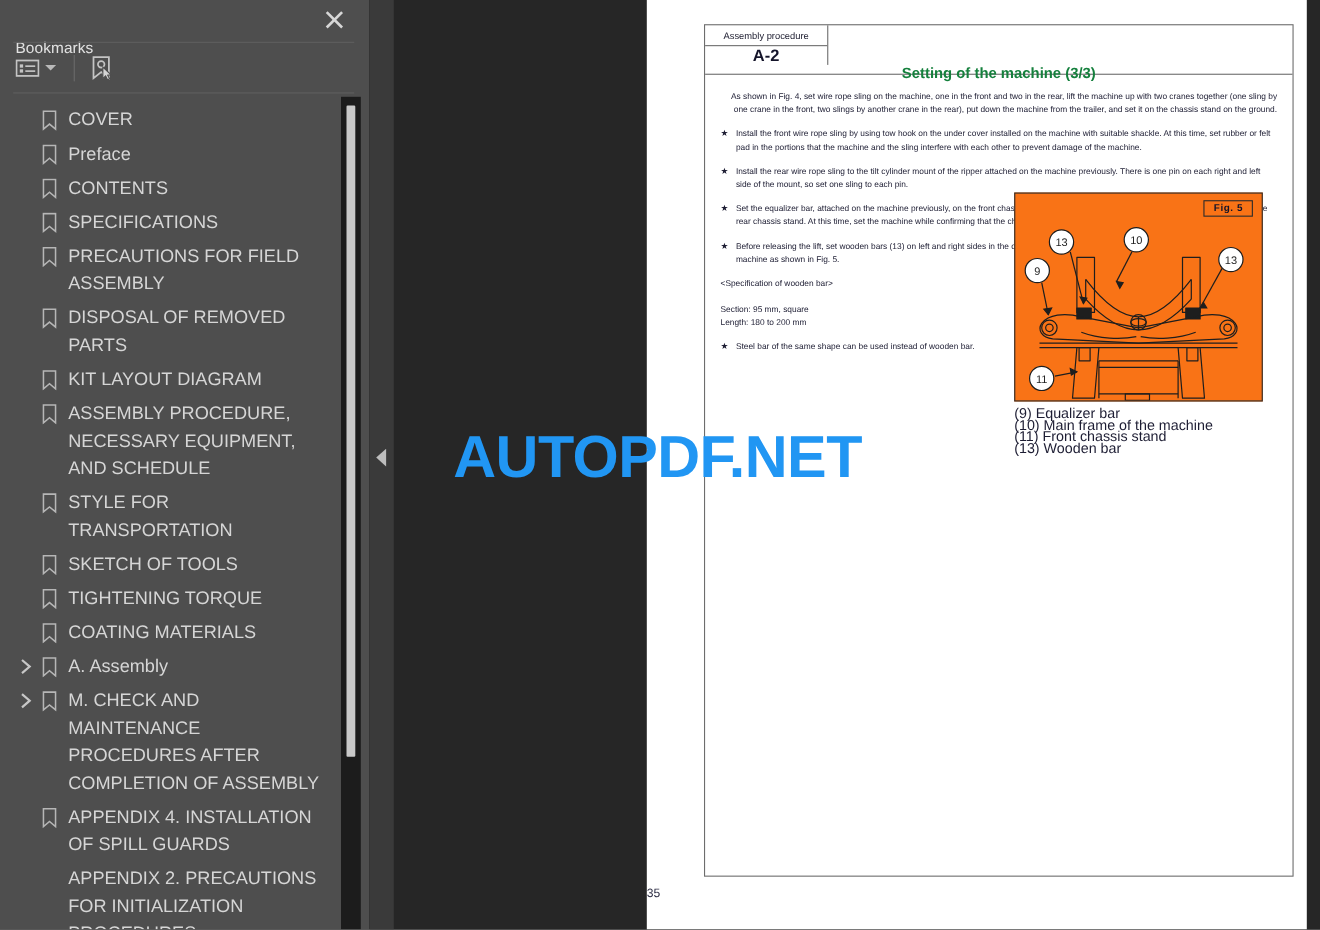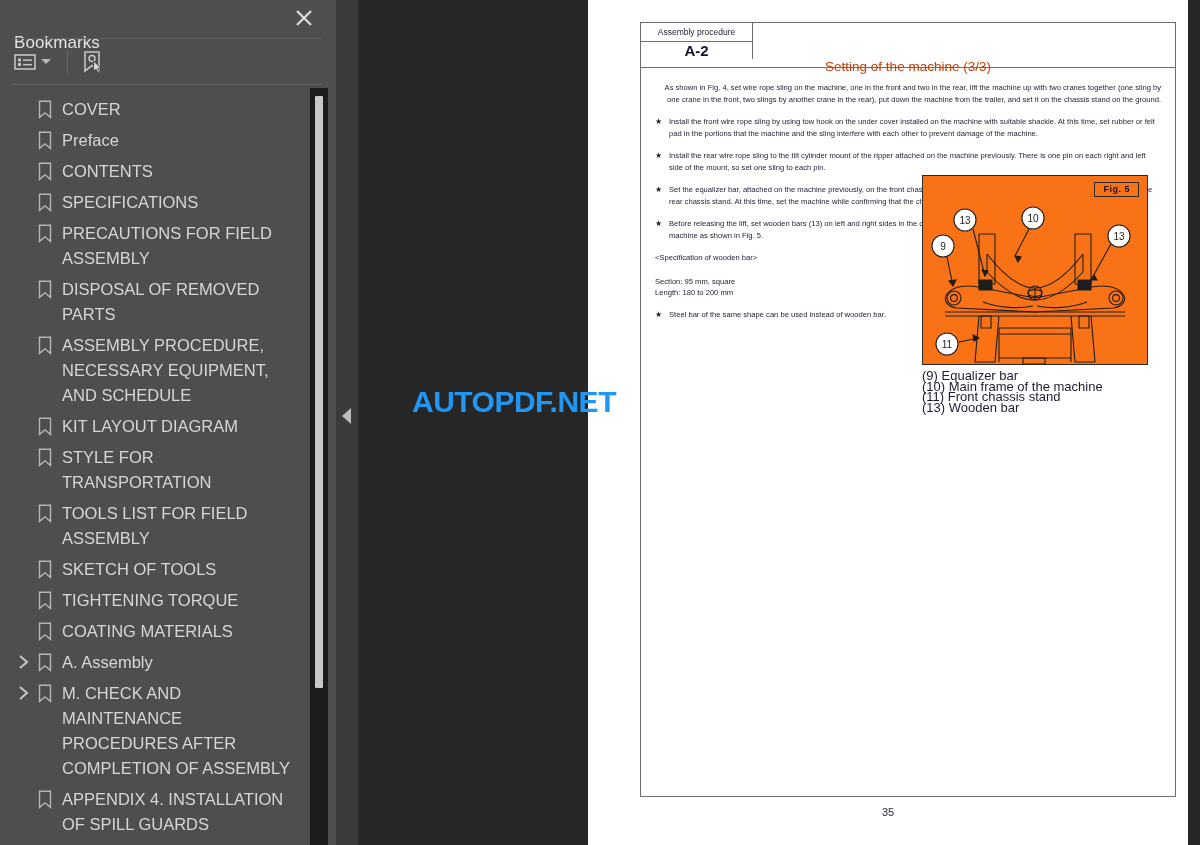--- a/index.html
+++ b/index.html
@@ -20,21 +20,21 @@
     color: #d8d8d8;
     overflow: hidden;
   }
   #sidebar-header {
     position: relative;
     height: 38px;
     padding: 0 14px;
     display: flex; align-items: center;
   }
   #sidebar-title {
-    font-size: 17px;
+    font-size: 14px;
     color: #e2e2e2;
     letter-spacing: .1px;
     margin-top: 48px;
   }
   #sidebar-close {
     position: absolute; right: 18px; top: 4px;
     width: 28px; height: 28px;
     display: flex; align-items: center; justify-content: center;
     cursor: pointer;
   }
@@ -180,22 +180,22 @@
   }
   #doc-proc-code {
     flex: 1;
     display: flex; align-items: center; justify-content: center;
     font-size: 15px; font-weight: bold;
     color: #14142a;
   }
   #doc-header-right {
     flex: 1;
     display: flex; align-items: center; justify-content: center;
-    font-size: 13.5px; font-weight: normal;
-    color: #c2410c;
+    font-size: 13.5px; font-weight: bold;
+    color: #15803d;
   }
 
   #doc-body {
     position: relative;
     padding: 14px 14px 0 14px;
     color: #1d1d33;
   }
   .para {
     font-size: 7.6px;
     line-height: 11.5px;
@@ -254,30 +254,29 @@
     left: 281px; top: 348px;
     font-size: 13px;
     line-height: 10.6px;
     color: #1d1d33;
   }
 
   
   #page-number {
     position: absolute;
     left: 0; right: 0; top: 828px;
-    text-align: center;
     font-size: 11px;
     color: #2b2b42;
   }
 
   
   #watermark {
     position: absolute;
     left: 76px; top: 385px;
-    font-size: 30px;
+    font-size: 54px;
     font-weight: bold;
     color: #2196f3;
     letter-spacing: -0.5px;
     white-space: nowrap;
     pointer-events: none;
   }
 </style>
 </head>
 <body>
 
@@ -404,60 +403,47 @@
           <div class="bk-chevron empty">
             <svg width="11" height="16" viewBox="0 0 11 16">
               <polyline points="2,2 9,8 2,14" fill="none" stroke="#c7c7c7" stroke-width="2"></polyline>
             </svg>
           </div>
           <div class="bk-icon">
             <svg width="14" height="19" viewBox="0 0 14 19">
               <path d="M1.5 1.2 H12.5 V17.4 L7 12.8 L1.5 17.4 Z" fill="none" stroke="#b6b6b6" stroke-width="1.4"></path>
             </svg>
           </div>
+          <div class="bk-label">KIT LAYOUT DIAGRAM</div>
+        </div>
+        <div class="bk-item">
+          <div class="bk-chevron empty">
+            <svg width="11" height="16" viewBox="0 0 11 16">
+              <polyline points="2,2 9,8 2,14" fill="none" stroke="#c7c7c7" stroke-width="2"></polyline>
+            </svg>
+          </div>
+          <div class="bk-icon">
+            <svg width="14" height="19" viewBox="0 0 14 19">
+              <path d="M1.5 1.2 H12.5 V17.4 L7 12.8 L1.5 17.4 Z" fill="none" stroke="#b6b6b6" stroke-width="1.4"></path>
+            </svg>
+          </div>
           <div class="bk-label">ASSEMBLY PROCEDURE, NECESSARY EQUIPMENT, AND SCHEDULE</div>
         </div>
         <div class="bk-item">
           <div class="bk-chevron empty">
             <svg width="11" height="16" viewBox="0 0 11 16">
               <polyline points="2,2 9,8 2,14" fill="none" stroke="#c7c7c7" stroke-width="2"></polyline>
             </svg>
           </div>
           <div class="bk-icon">
             <svg width="14" height="19" viewBox="0 0 14 19">
               <path d="M1.5 1.2 H12.5 V17.4 L7 12.8 L1.5 17.4 Z" fill="none" stroke="#b6b6b6" stroke-width="1.4"></path>
             </svg>
           </div>
-          <div class="bk-label">KIT LAYOUT DIAGRAM</div>
-        </div>
-        <div class="bk-item">
-          <div class="bk-chevron empty">
-            <svg width="11" height="16" viewBox="0 0 11 16">
-              <polyline points="2,2 9,8 2,14" fill="none" stroke="#c7c7c7" stroke-width="2"></polyline>
-            </svg>
-          </div>
-          <div class="bk-icon">
-            <svg width="14" height="19" viewBox="0 0 14 19">
-              <path d="M1.5 1.2 H12.5 V17.4 L7 12.8 L1.5 17.4 Z" fill="none" stroke="#b6b6b6" stroke-width="1.4"></path>
-            </svg>
-          </div>
           <div class="bk-label">STYLE FOR TRANSPORTATION</div>
-        </div>
-        <div class="bk-item">
-          <div class="bk-chevron empty">
-            <svg width="11" height="16" viewBox="0 0 11 16">
-              <polyline points="2,2 9,8 2,14" fill="none" stroke="#c7c7c7" stroke-width="2"></polyline>
-            </svg>
-          </div>
-          <div class="bk-icon">
-            <svg width="14" height="19" viewBox="0 0 14 19">
-              <path d="M1.5 1.2 H12.5 V17.4 L7 12.8 L1.5 17.4 Z" fill="none" stroke="#b6b6b6" stroke-width="1.4"></path>
-            </svg>
-          </div>
-          <div class="bk-label">TOOLS LIST FOR FIELD ASSEMBLY</div>
         </div>
         <div class="bk-item">
           <div class="bk-chevron empty">
             <svg width="11" height="16" viewBox="0 0 11 16">
               <polyline points="2,2 9,8 2,14" fill="none" stroke="#c7c7c7" stroke-width="2"></polyline>
             </svg>
           </div>
           <div class="bk-icon">
             <svg width="14" height="19" viewBox="0 0 14 19">
               <path d="M1.5 1.2 H12.5 V17.4 L7 12.8 L1.5 17.4 Z" fill="none" stroke="#b6b6b6" stroke-width="1.4"></path>

